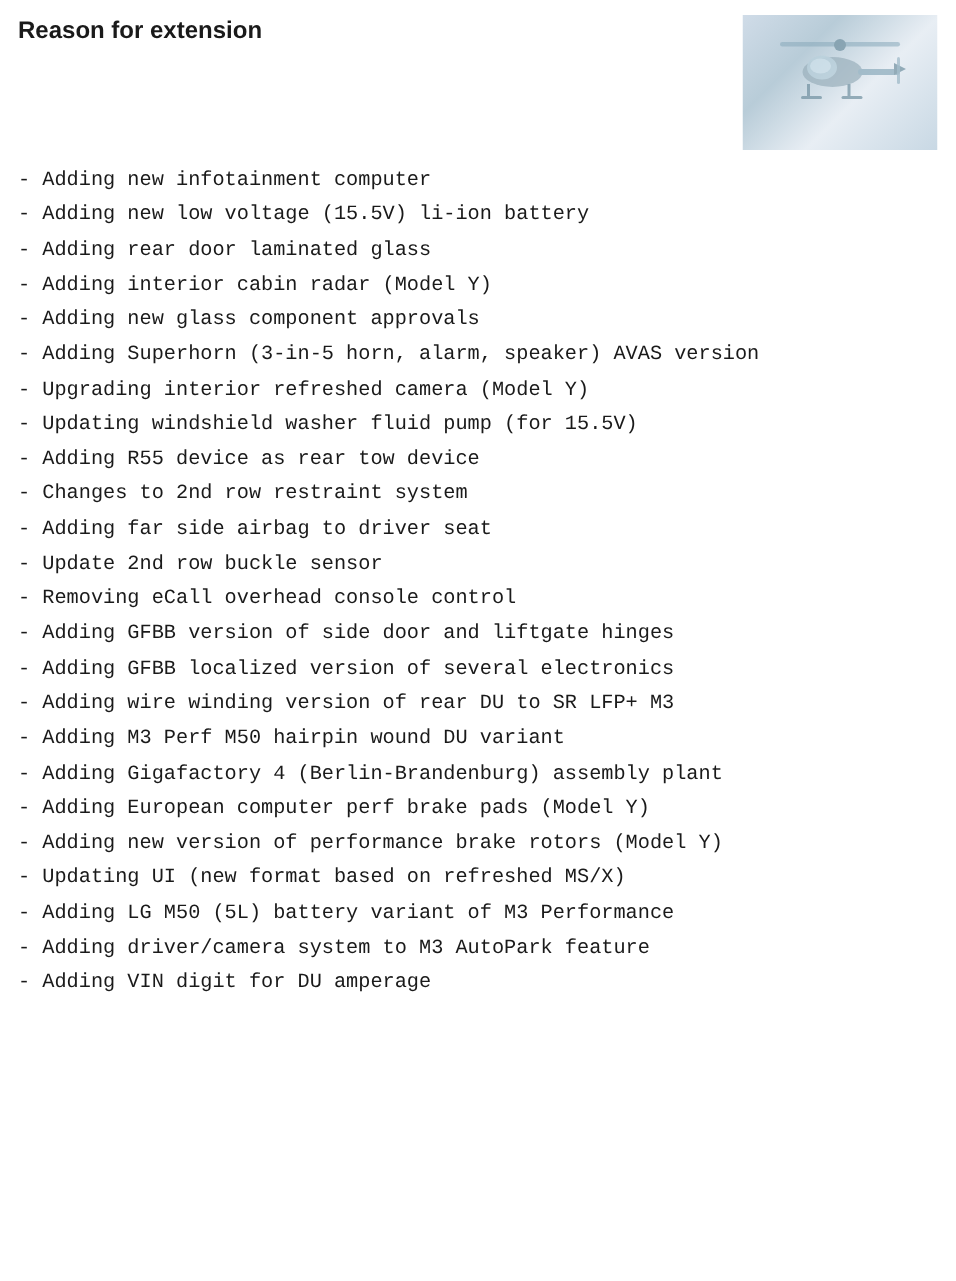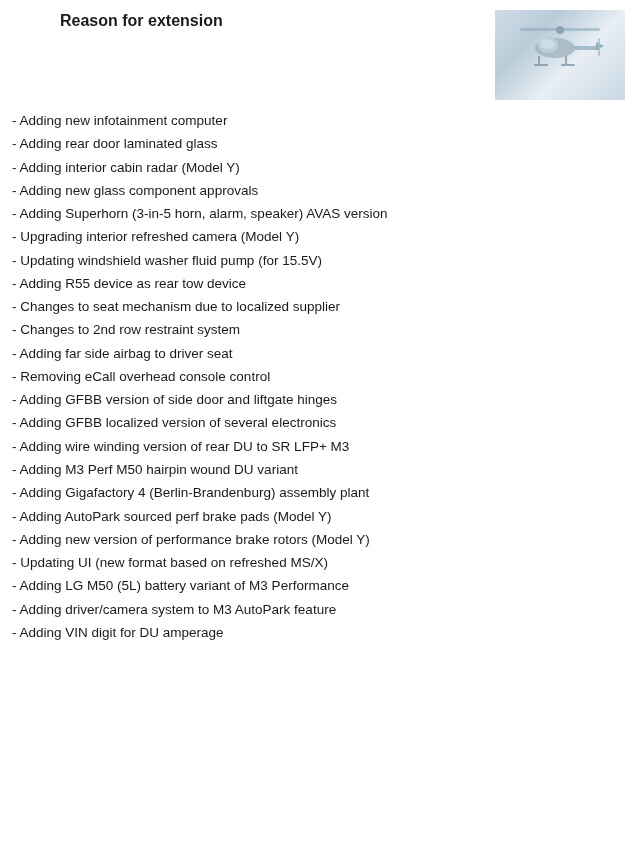--- a/index.html
+++ b/index.html
@@ -21,21 +21,20 @@
     .page-container {
       width: 100%;
       position: relative;
     }
 
     .header-section {
       display: flex;
       justify-content: space-between;
       align-items: flex-start;
       margin-bottom: 10px;
-      margin-left: 48px;
     }
 
     .title {
       font-size: 16px;
       font-weight: bold;
       font-family: Arial, Helvetica, sans-serif;
       padding-top: 2px;
     }
 
     .thumbnail-container {
@@ -56,21 +55,21 @@
     }
 
     
     .thumbnail-placeholder svg {
       width: 100px;
       height: 70px;
       opacity: 0.7;
     }
 
     .content-section {
-      font-family: Liberation Sans, sans-serif;
+      font-family: Liberation Mono, monospace;
       font-size: 13.5px;
       line-height: 1.65;
     }
 
     .content-section p {
       margin-bottom: 1px;
     }
   </style>
 </head>
 <body>
@@ -103,36 +102,37 @@
           <rect x="55" y="36" width="2" height="8" fill="#7090a0"></rect>
           <rect x="24" y="44" width="14" height="2" rx="1" fill="#7090a0"></rect>
           <rect x="51" y="44" width="14" height="2" rx="1" fill="#7090a0"></rect>
         </svg>
       </div>
     </div>
   </div>
 
   <div class="content-section" id="items-container">
   <p>- Adding new infotainment computer</p>
+      <p>- Adding new low voltage (15.5V) li-ion battery</p>
       <p>- Adding rear door laminated glass</p>
       <p>- Adding interior cabin radar (Model Y)</p>
       <p>- Adding new glass component approvals</p>
       <p>- Adding Superhorn (3-in-5 horn, alarm, speaker) AVAS version</p>
       <p>- Upgrading interior refreshed camera (Model Y)</p>
       <p>- Updating windshield washer fluid pump (for 15.5V)</p>
       <p>- Adding R55 device as rear tow device</p>
-      <p>- Changes to seat mechanism due to localized supplier</p>
       <p>- Changes to 2nd row restraint system</p>
       <p>- Adding far side airbag to driver seat</p>
+      <p>- Update 2nd row buckle sensor</p>
       <p>- Removing eCall overhead console control</p>
       <p>- Adding GFBB version of side door and liftgate hinges</p>
       <p>- Adding GFBB localized version of several electronics</p>
       <p>- Adding wire winding version of rear DU to SR LFP+ M3</p>
       <p>- Adding M3 Perf M50 hairpin wound DU variant</p>
       <p>- Adding Gigafactory 4 (Berlin-Brandenburg) assembly plant</p>
-      <p>- Adding AutoPark sourced perf brake pads (Model Y)</p>
+      <p>- Adding European computer perf brake pads (Model Y)</p>
       <p>- Adding new version of performance brake rotors (Model Y)</p>
       <p>- Updating UI (new format based on refreshed MS/X)</p>
       <p>- Adding LG M50 (5L) battery variant of M3 Performance</p>
       <p>- Adding driver/camera system to M3 AutoPark feature</p>
       <p>- Adding VIN digit for DU amperage</p>
     </div>
 </div>
 
 </body></html>

